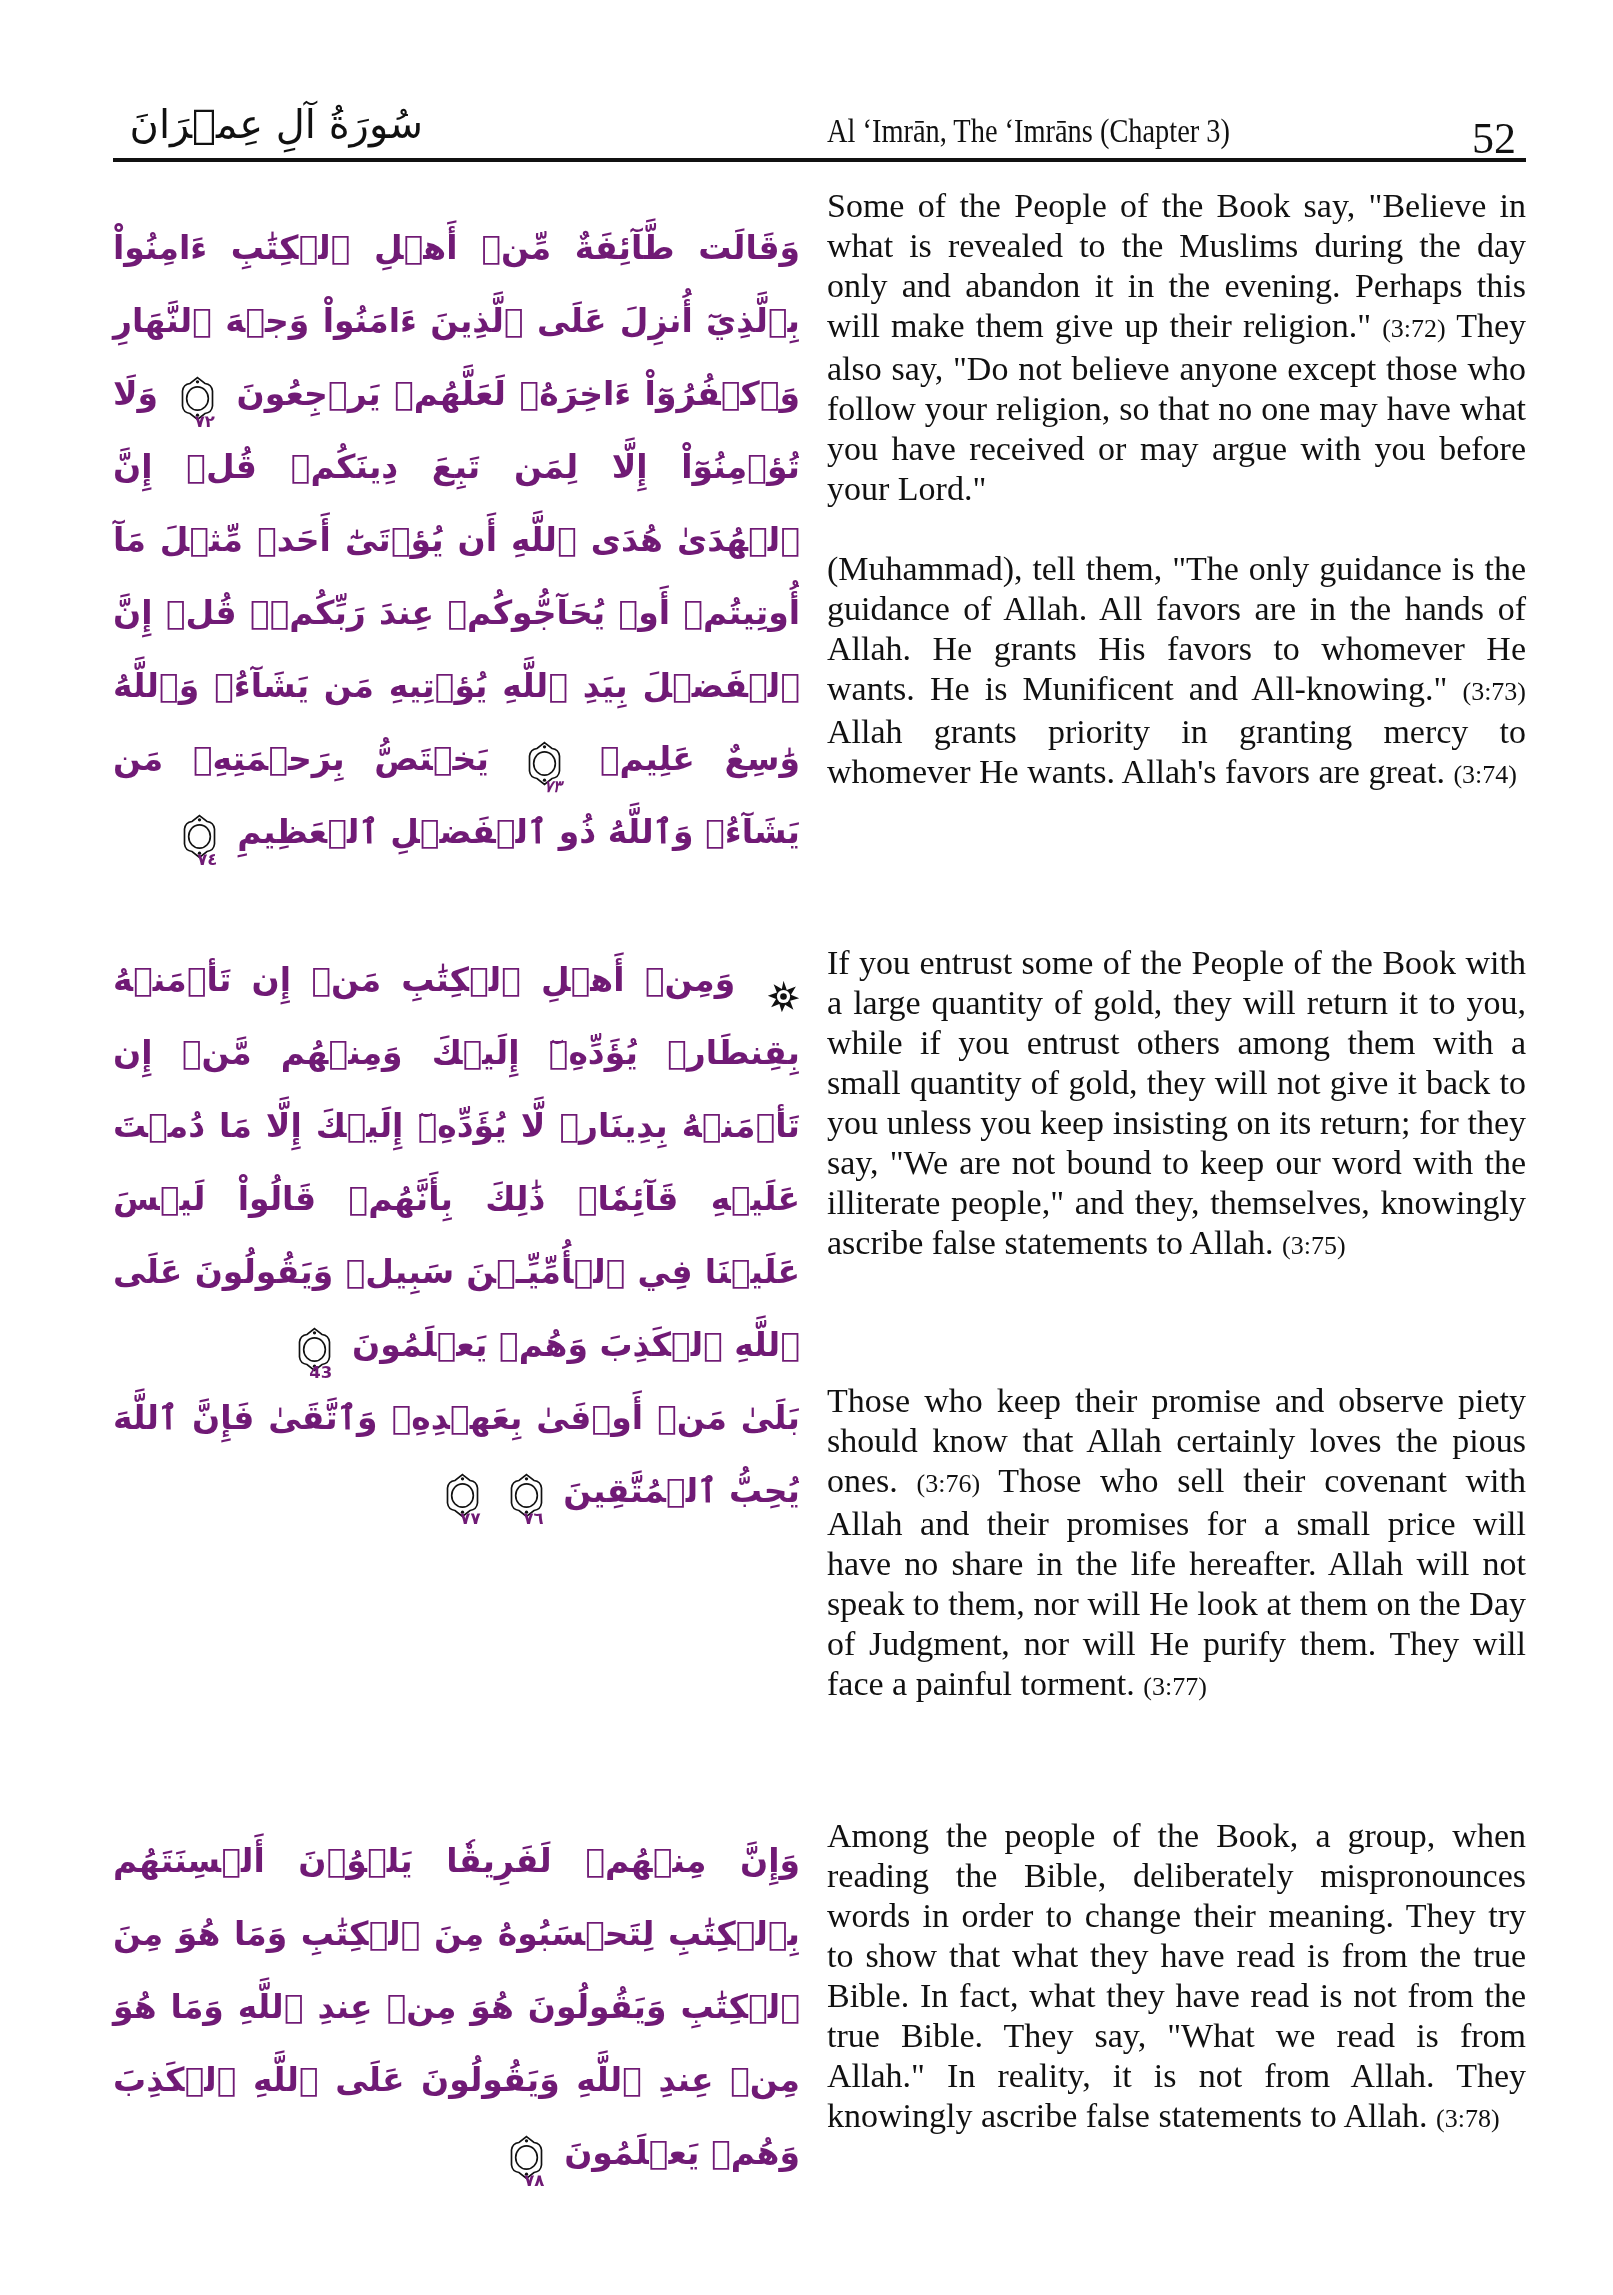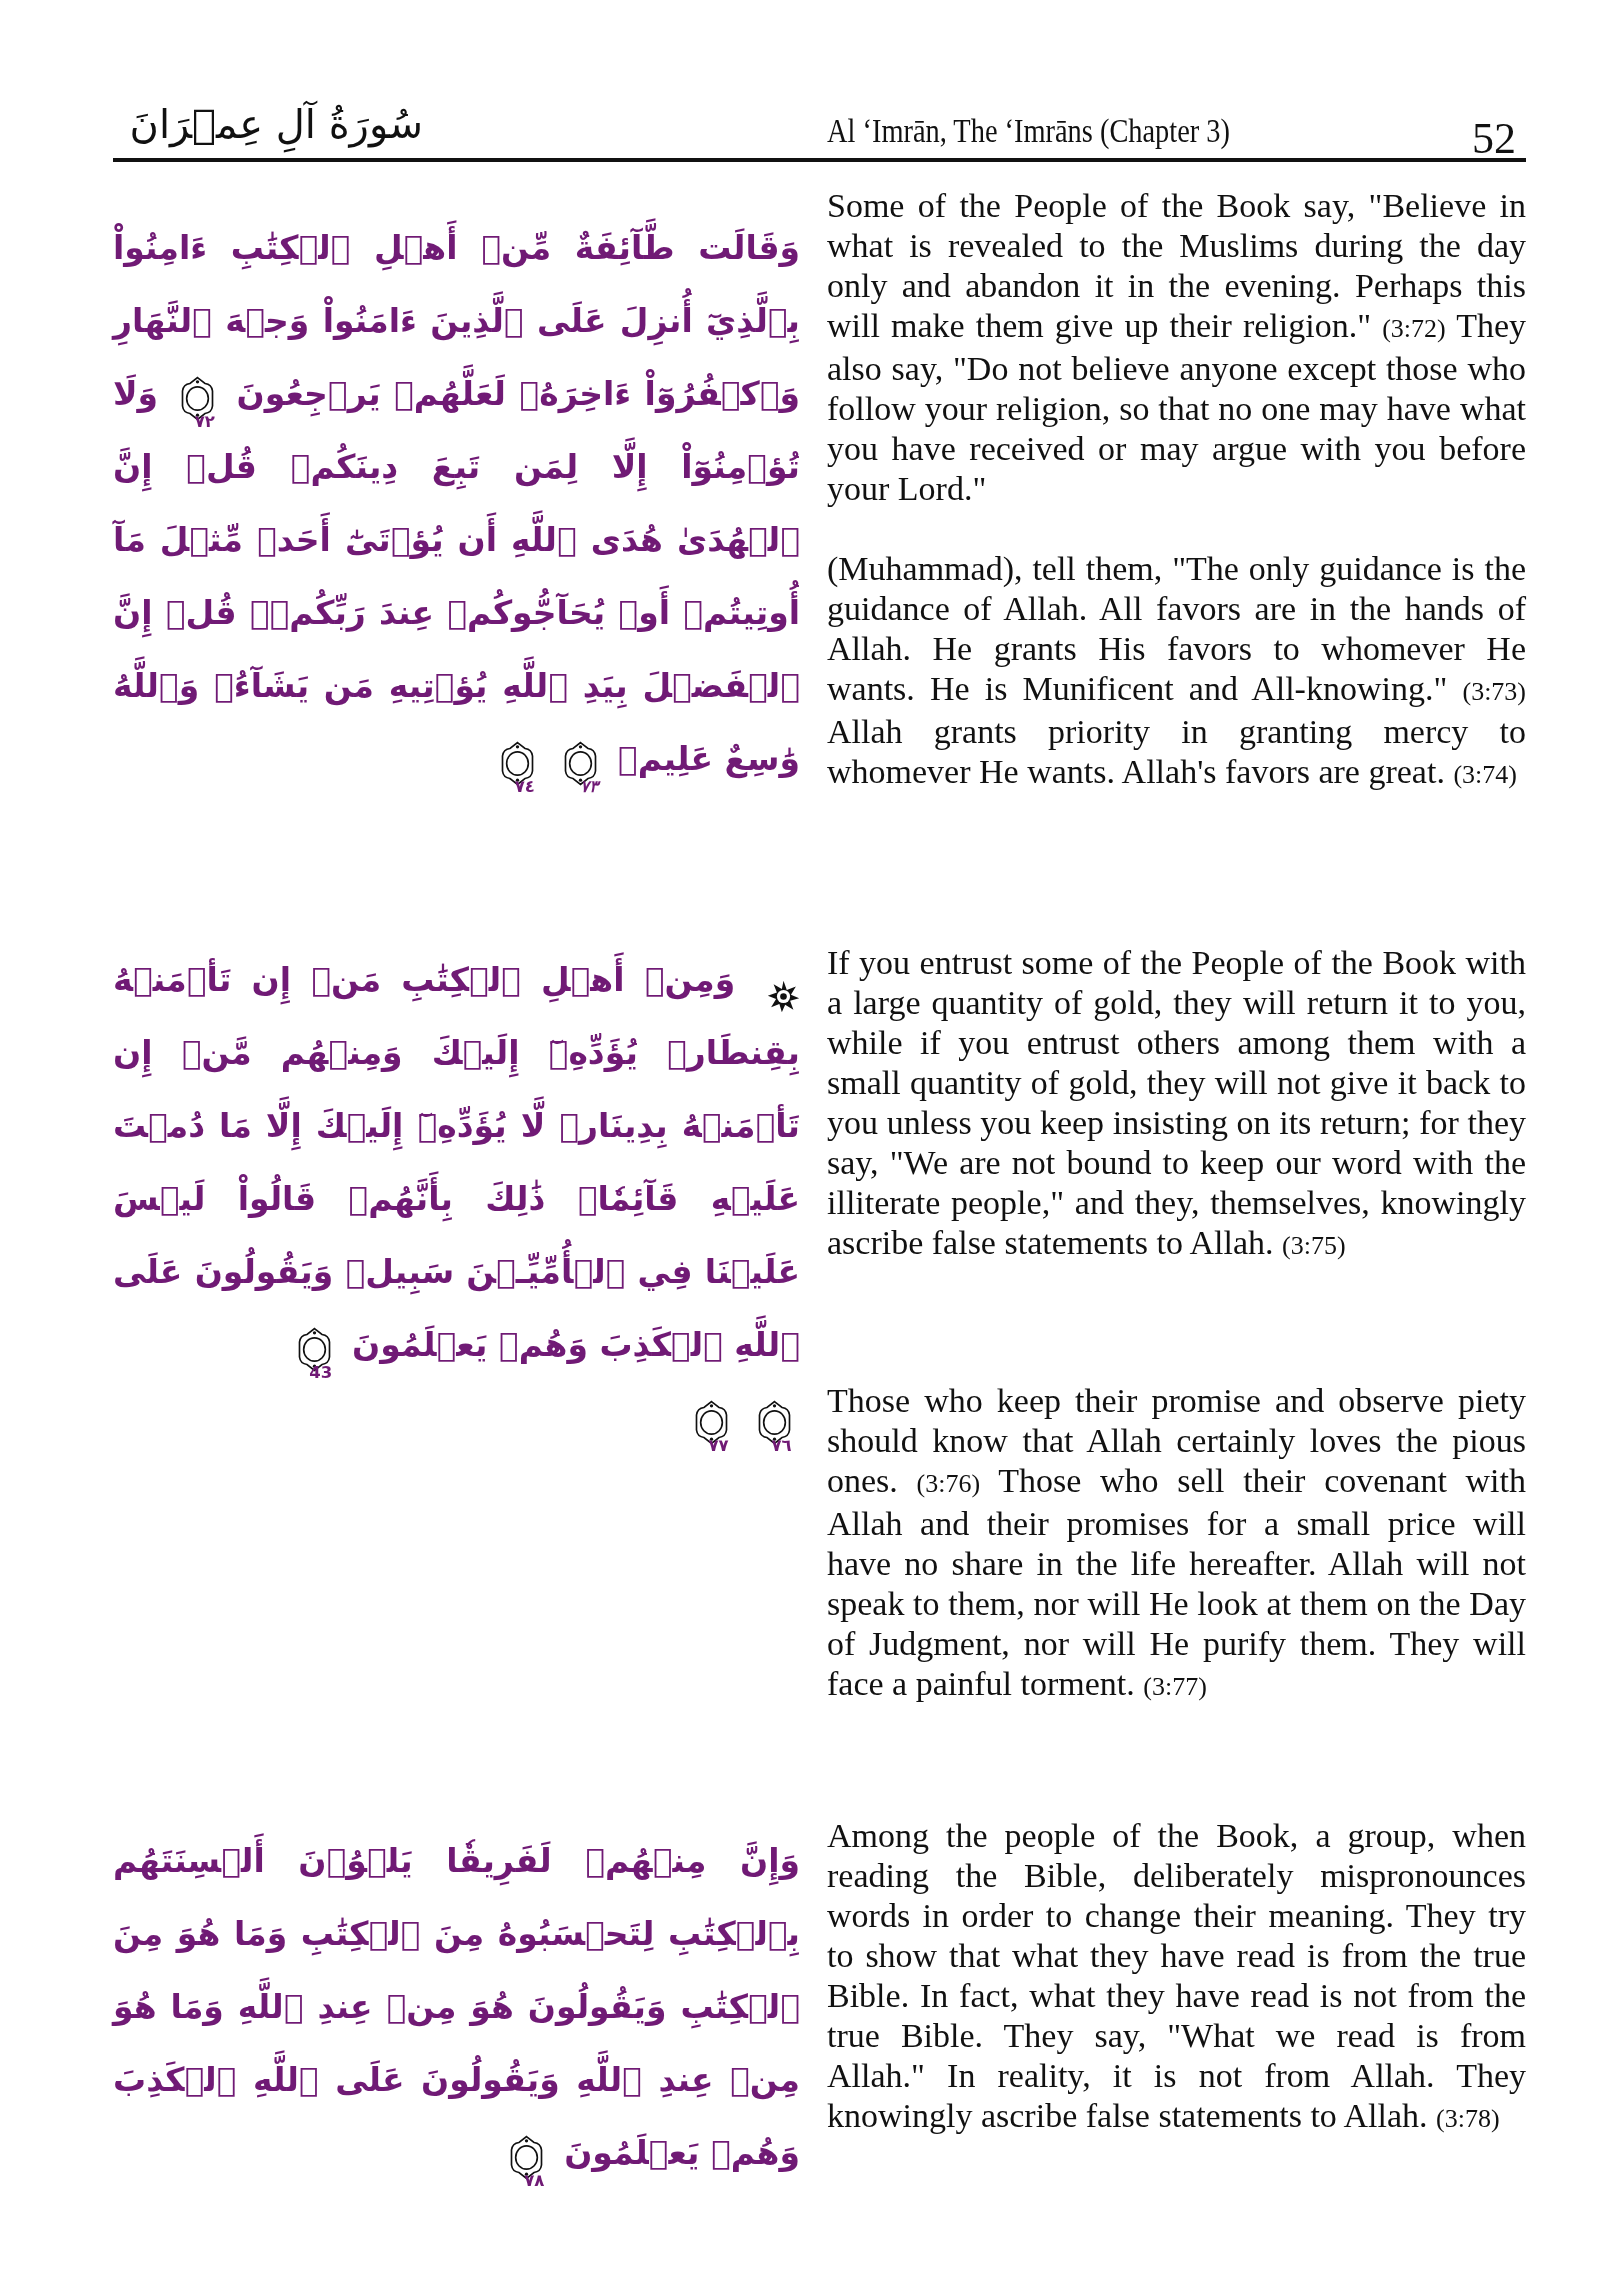--- a/index.html
+++ b/index.html
@@ -46,20 +46,21 @@
 <div class="section" style="top:186px;">
   <div class="arabic" style="top:25px;">
     <span>وَقَالَت طَّآئِفَةٌ مِّنۡ أَهۡلِ ٱلۡكِتَٰبِ ءَامِنُواْ بِٱلَّذِيٓ أُنزِلَ عَلَى ٱلَّذِينَ ءَامَنُواْ وَجۡهَ ٱلنَّهَارِ وَٱكۡفُرُوٓاْ ءَاخِرَهُۥ لَعَلَّهُمۡ يَرۡجِعُونَ</span>
     <span class="ayah-marker" style="position:relative;"><svg width="35" height="45" viewBox="0 0 42 54">
           <use href="#medallion"></use>
         </svg><span class="ayah-num" style="position:absolute;left:0;right:0;top:11.6px;text-align:center;">٧٢</span></span>
     <span>وَلَا تُؤۡمِنُوٓاْ إِلَّا لِمَن تَبِعَ دِينَكُمۡ قُلۡ إِنَّ ٱلۡهُدَىٰ هُدَى ٱللَّهِ أَن يُؤۡتَىٰٓ أَحَدٞ مِّثۡلَ مَآ أُوتِيتُمۡ أَوۡ يُحَآجُّوكُمۡ عِندَ رَبِّكُمۡۗ قُلۡ إِنَّ ٱلۡفَضۡلَ بِيَدِ ٱللَّهِ يُؤۡتِيهِ مَن يَشَآءُۗ وَٱللَّهُ وَٰسِعٌ عَلِيمٞ</span>
     <span class="ayah-marker" style="position:relative;font-style:italic;"><svg width="35" height="45" viewBox="0 0 42 54">
           <use href="#medallion"></use>
         </svg><span class="ayah-num" style="position:absolute;left:0;right:0;top:11.6px;text-align:center;">٧٣</span></span>
+    <span>يَخۡتَصُّ بِرَحۡمَتِهِۦ مَن يَشَآءُۗ وَٱللَّهُ ذُو ٱلۡفَضۡلِ ٱلۡعَظِيمِ</span>
     <span class="ayah-marker" style="position:relative;"><svg width="35" height="45" viewBox="0 0 42 54">
           <use href="#medallion"></use>
         </svg><span class="ayah-num" style="position:absolute;left:16px;right:0;top:11.6px;text-align:left;">٧٤</span></span>
   </div>
   <div class="english" style="top:0;">
     <p>
       <span>Some of the People of the Book say, "Believe in what is revealed to the Muslims during the day only and abandon it in the evening. Perhaps this will make them give up their religion."</span>
       <span class="ref">(3:72)</span>
       <span>They also say, "Do not believe anyone except those who follow your religion, so that no one may have what you have received or may argue with you before your Lord."</span>
     </p>
@@ -85,20 +86,21 @@
   <div class="english" style="top:0;">
     <p>
       <span>If you entrust some of the People of the Book with a large quantity of gold, they will return it to you, while if you entrust others among them with a small quantity of gold, they will not give it back to you unless you keep insisting on its return; for they say, "We are not bound to keep our word with the illiterate people," and they, themselves, knowingly ascribe false statements to Allah.</span>
       <span class="ref">(3:75)</span>
     </p>
   </div>
 </div>
 
 <div class="section" style="top:1381px;">
   <div class="arabic" style="top:0;">
+    <span>بَلَىٰ مَنۡ أَوۡفَىٰ بِعَهۡدِهِۦ وَٱتَّقَىٰ فَإِنَّ ٱللَّهَ يُحِبُّ ٱلۡمُتَّقِينَ</span>
     <span class="ayah-marker" style="position:relative;"><svg width="35" height="45" viewBox="0 0 42 54">
           <use href="#medallion"></use>
         </svg><span class="ayah-num" style="position:absolute;left:0;right:0;top:11.6px;text-align:center;">٧٦</span></span>
     <span class="ayah-marker" style="position:relative;"><svg width="35" height="45" viewBox="0 0 42 54">
           <use href="#medallion"></use>
         </svg><span class="ayah-num" style="position:absolute;left:0;right:0;top:11.6px;text-align:center;">٧٧</span></span>
   </div>
   <div class="english" style="top:0;">
     <p>
       <span>Those who keep their promise and observe piety should know that Allah certainly loves the pious ones.</span>

